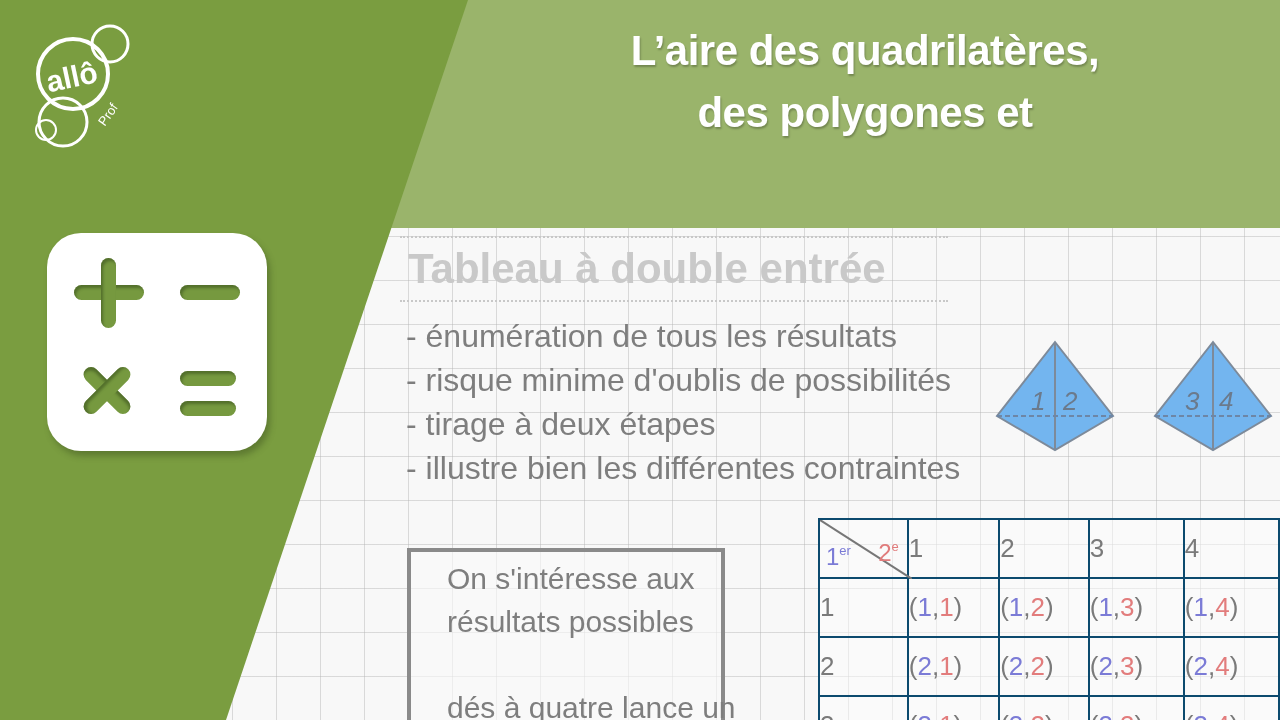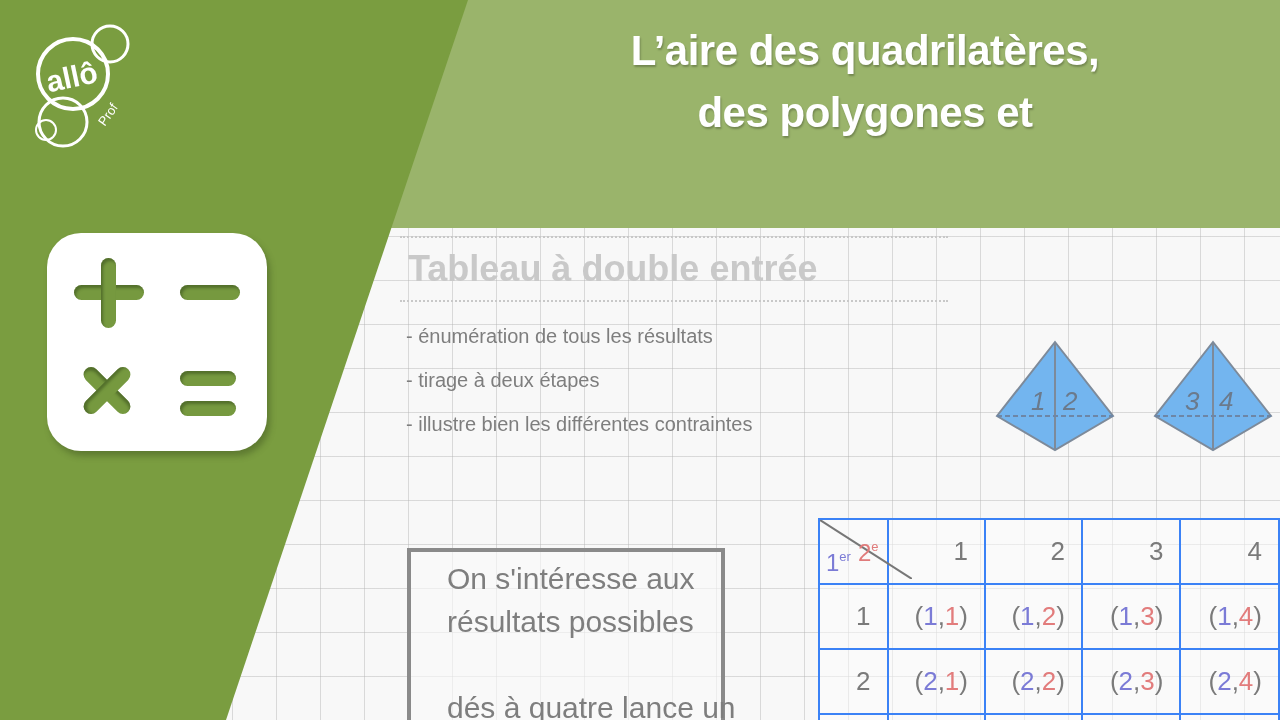--- a/index.html
+++ b/index.html
@@ -45,61 +45,62 @@
       position: absolute; left: 470px; top: 20px; width: 790px;
       color: #ffffff; font-weight: bold; font-size: 42px; line-height: 62px;
       text-align: center; letter-spacing: -0.5px;
       text-shadow: 1px 2px 2px rgba(0,0,0,0.25);
     }
     .title div { white-space: nowrap; }
 
     
     .heading {
       position: absolute; left: 400px; top: 236px; width: 540px; height: 62px;
-      color: #c9c9c9; font-weight: bold; font-size: 36px; line-height: 62px;
+      color: #c9c9c9; font-weight: bold; font-size: 42px; line-height: 62px;
       padding-left: 8px;
       border-top: 2px dotted #c8c8c8; border-bottom: 2px dotted #c8c8c8;
     }
-    .bullets { position: absolute; left: 406px; top: 314px; color: #7e7e7e; font-size: 20px; line-height: 44px; }
+    .bullets { position: absolute; left: 406px; top: 314px; color: #7e7e7e; font-size: 32px; line-height: 44px; }
     .bullets div { white-space: nowrap; }
 
     .note-box {
       position: absolute; left: 407px; top: 548px; width: 310px; height: 200px;
       border: 4px solid #8a8a8a; background: rgba(250,250,250,0.6);
     }
     .note-box .line { position: absolute; left: 18px; color: #7e7e7e; font-size: 30px; white-space: nowrap; margin-left: 18px; }
 
     
     .dice { position: absolute; top: 340px; }
 
     
     .dtable { position: absolute; left: 818px; top: 518px; border-collapse: collapse; }
     .dtable td {
-      border: 2px solid #3b82f6; text-align: right; font-size: 26px; color: #7a7a7a;
-      padding: 16px; background: rgba(252,252,252,0.5);
+      border: 2px solid #0c4a6e; text-align: left; font-size: 26px; color: #7a7a7a;
+      padding: 0; background: rgba(252,252,252,0.5);
     }
     .dtable tr { height: 59px; }
     .corner { position: relative; width: 92px; }
     .corner svg { position: absolute; left: 0; top: 0; }
     .corner .first { position: absolute; left: 6px; bottom: 6px; color: #7b7bd6; font-size: 24px; }
     .corner .second { position: absolute; right: 8px; top: 19px; color: #e07b7b; font-size: 24px; }
     .corner sup { font-size: 13px; vertical-align: top; }
     .blue { color: #7b7bd6; }
     .red { color: #e27c7c; }
     .paren { color: #7a7a7a; }
   </style>
 </head>
 <body>
 
 <div class="slide"></div>
 <div class="title-band"></div>
 
 <div class="heading">Tableau à double entrée</div>
 <div class="bullets">
   <div>- énumération de tous les résultats</div>
+  <div>- risque minime d'oublis de possibilités</div>
   <div>- tirage à deux étapes</div>
   <div>- illustre bien les différentes contraintes</div>
 </div>
 
 <div class="note-box">
   <div class="line" style="top:10px">On s'intéresse aux</div>
   <div class="line" style="top:53px">résultats possibles</div>
   <div class="line" style="top:139px">dés à quatre lance un</div>
 </div>
 

